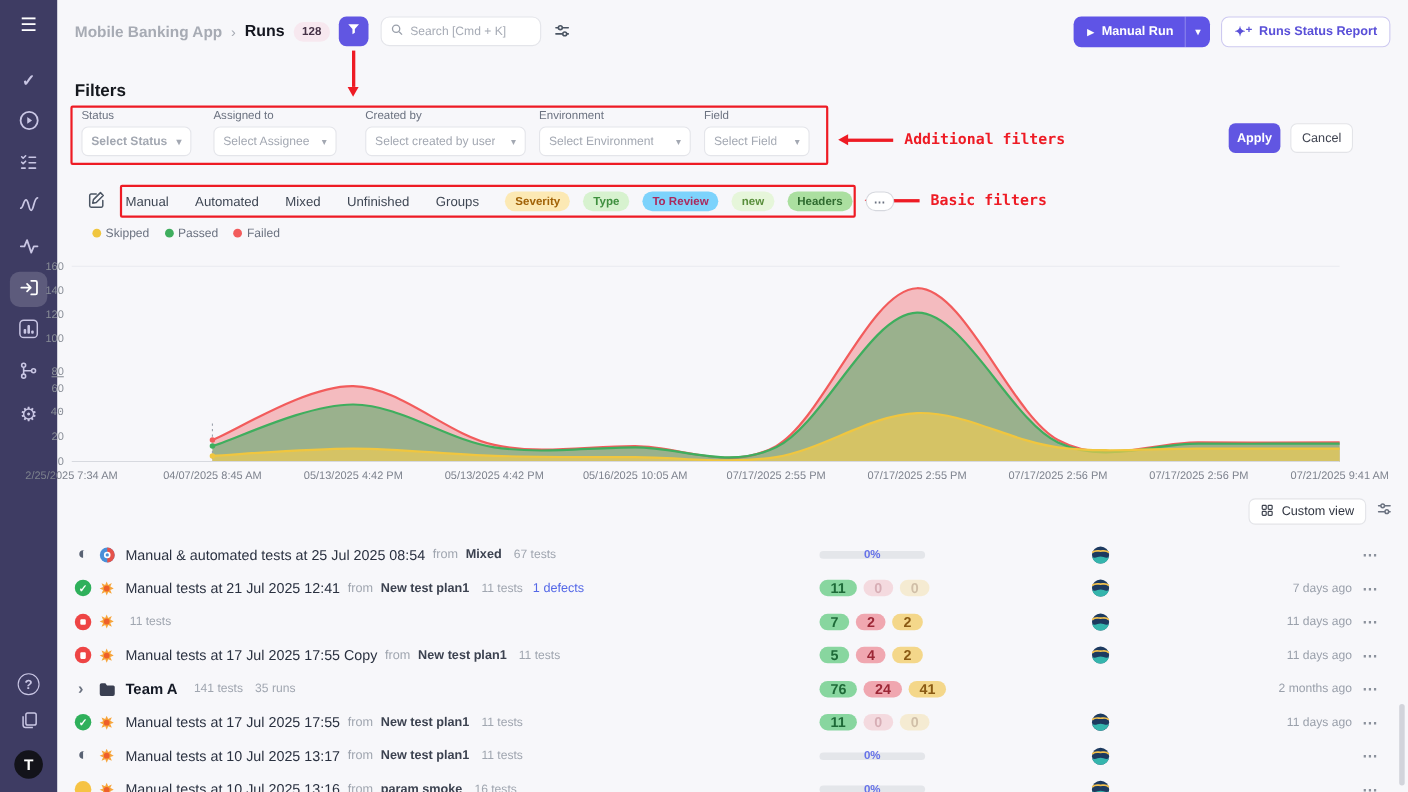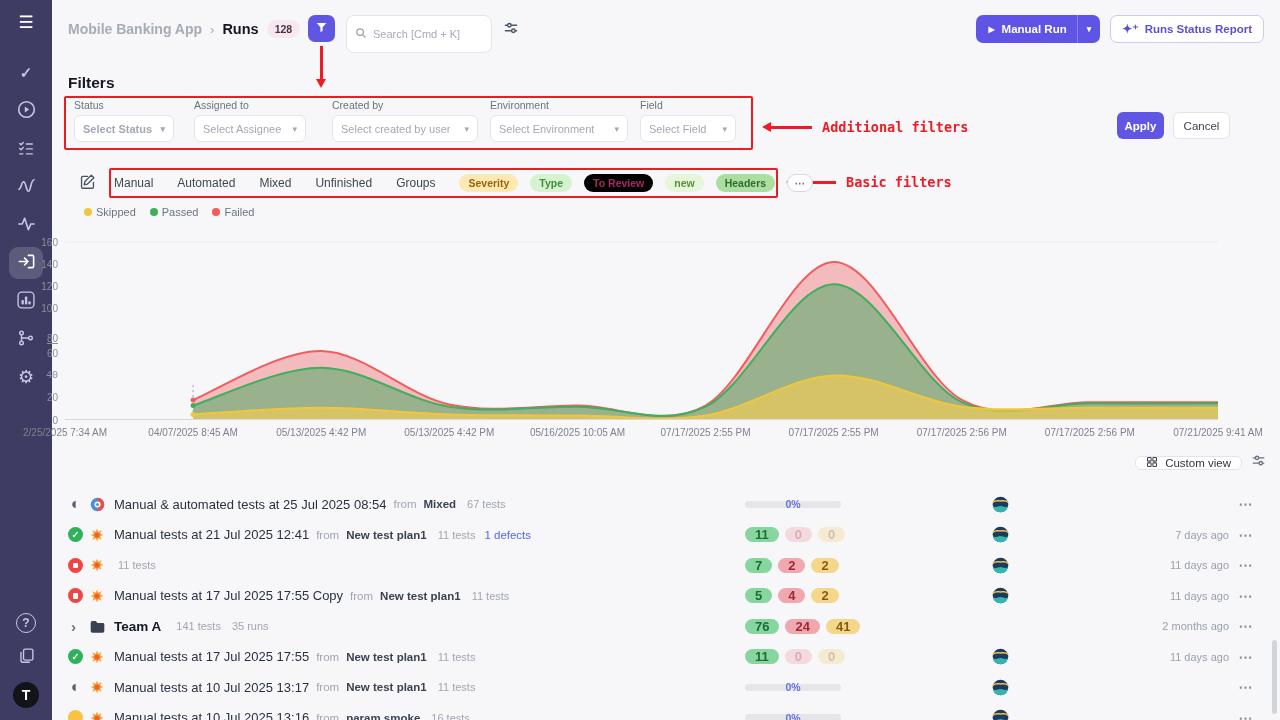--- a/index.html
+++ b/index.html
@@ -17,21 +17,21 @@
   .sb-help{width:20px;height:20px;border:1.6px solid #c9c6e4;border-radius:50%;color:#c9c6e4;font-size:12px;font-weight:700;display:flex;align-items:center;justify-content:center}
   .sb-logo{width:26px;height:26px;border-radius:50%;background:#13131a;color:#fff;font-weight:700;font-size:14px;display:flex;align-items:center;justify-content:center}
 
   
   .crumbs{position:absolute;left:68px;top:20px;display:flex;align-items:center;gap:8px}
   .crumb-project{color:#a7abb4;font-weight:700;font-size:14px}
   .crumb-sep{color:#a7abb4;font-size:13px}
   .crumb-page{color:#14161f;font-weight:700;font-size:14.5px}
   .count-badge{background:#f7e8ef;color:#463347;font-size:10.5px;font-weight:700;padding:3px 8px;border-radius:10px}
   .filter-btn{position:absolute;left:308px;top:15px;width:27px;height:27px;background:#6156e2;border-radius:7px;display:flex;align-items:center;justify-content:center;cursor:pointer}
-  .search-box{position:absolute;left:346px;top:15px;width:146px;height:38px;background:#fff;border:1px solid #e4e5ea;border-radius:8px;display:flex;align-items:center;padding:0 8px;gap:6px}
+  .search-box{position:absolute;left:346px;top:15px;width:146px;height:27px;background:#fff;border:1px solid #e4e5ea;border-radius:8px;display:flex;align-items:center;padding:0 8px;gap:6px}
   .search-box input{border:none;outline:none;width:100%;font-size:11px;color:#4b5563;font-family:"Liberation Sans",sans-serif;background:transparent}
   .search-box input::placeholder{color:#a6abb5}
   .hdr-sliders{position:absolute;left:503px;top:20px;cursor:pointer}
   .top-right{position:absolute;right:16px;top:15px;display:flex;gap:10px}
   .btn-manual-run{display:flex;align-items:center;background:#5f54e6;border-radius:7px;color:#fff;font-size:11.5px;font-weight:700;height:28px;cursor:pointer}
   .mr-main{display:flex;align-items:center;gap:7px;padding:0 10px 0 12px}
   .mr-play{font-size:8px}
   .mr-divider{width:1px;height:28px;background:rgba(255,255,255,.28)}
   .mr-chev{padding:0 9px;font-size:9px;display:flex;align-items:center;cursor:pointer}
   .btn-report{display:flex;align-items:center;gap:6px;background:#fff;border:1px solid #cdc9f0;border-radius:7px;color:#5a50d8;font-size:11.5px;font-weight:700;height:28px;padding:0 11px;cursor:pointer}
@@ -69,21 +69,21 @@
   .lg-dot{width:8px;height:8px;border-radius:50%}
   .chart{position:absolute;left:65px;top:237px;width:1153px;height:183px}
   .chart svg{display:block;overflow:hidden}
   .ylabels{position:absolute;left:14px;top:237px;width:44px;height:183px}
   .ylab{position:absolute;right:0;font-size:10px;color:#8a8f98}
   .xlabels{position:absolute;left:65px;top:427px;width:1153px;height:14px}
   .xlab{position:absolute;transform:translateX(-50%);white-space:nowrap;font-size:10px;color:#7d828d}
 
   
   .custom-view-wrap{position:absolute;top:453px;right:14px;display:flex;align-items:center;gap:9px}
-  .btn-custom-view{display:flex;align-items:center;gap:7px;height:14px;background:#fff;border:1px solid #e3e4e8;border-radius:6px;padding:0 10px;font-size:11.5px;color:#2f3440;cursor:pointer}
+  .btn-custom-view{display:flex;align-items:center;gap:7px;height:24px;background:#fff;border:1px solid #e3e4e8;border-radius:6px;padding:0 10px;font-size:11.5px;color:#2f3440;cursor:pointer}
 
   
   .runs{position:absolute;left:52px;top:489px;width:1228px}
   .run-row{display:flex;align-items:center;height:30.5px;padding-left:16px;cursor:pointer}
   .col-status{flex:0 0 22px;display:flex;align-items:center}
   .col-kind{flex:0 0 24px;display:flex;align-items:center}
   .col-main{flex:0 0 631px;display:flex;align-items:center;gap:7px;overflow:hidden;white-space:nowrap}
   .col-stats{flex:0 0 240px;display:flex;align-items:center;gap:6px}
   .col-avatar{flex:0 0 30px;display:flex;justify-content:center}
   .col-time{flex:0 0 214px;text-align:right;font-size:11px;color:#9aa0ab}
@@ -279,21 +279,21 @@
         <path d="M14.5 2.5l3 3L10 13l-3.8.8L7 10z"></path>
       </svg></span>
   <div class="bf-inner">
       <span class="bftab">Manual</span>
       <span class="bftab">Automated</span>
       <span class="bftab">Mixed</span>
       <span class="bftab">Unfinished</span>
       <span class="bftab">Groups</span>
       <span class="chip" style="background: rgb(252, 233, 180); color: rgb(161, 98, 7);">Severity</span>
       <span class="chip" style="background: rgb(215, 242, 207); color: rgb(63, 143, 63);">Type</span>
-      <span class="chip" style="background: #000000; color: rgb(169, 43, 94);">To Review</span>
+      <span class="chip" style="background: #7dd3fc; color: rgb(169, 43, 94);">To Review</span>
       <span class="chip" style="background: rgb(230, 246, 218); color: rgb(90, 143, 61);">new</span>
       <span class="chip" style="background: rgb(171, 223, 160); color: rgb(47, 107, 47);">Headers</span>
       <span class="chip chip-more">⋯</span>
     </div>
 
   <div class="legend">
       <span class="lg-item">
         <span class="lg-dot" style="background: rgb(240, 198, 63);"></span>
         <span>Skipped</span>
       </span>

